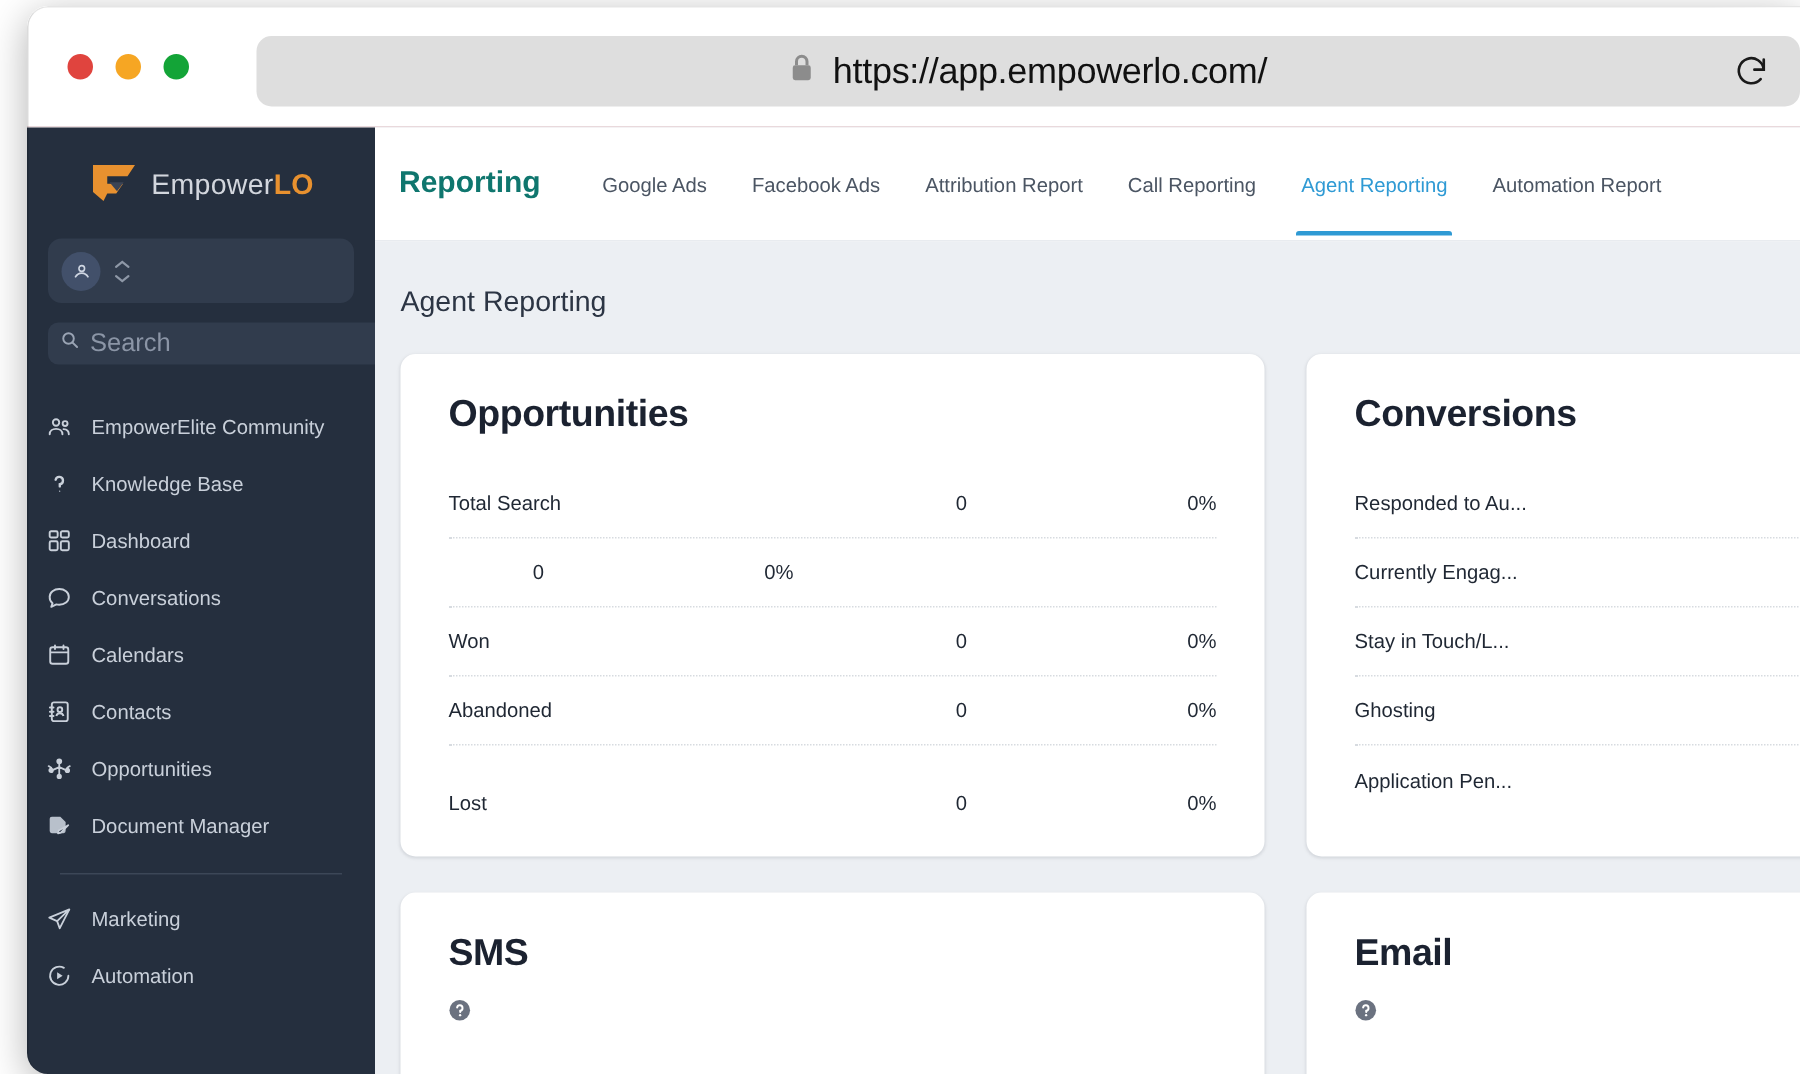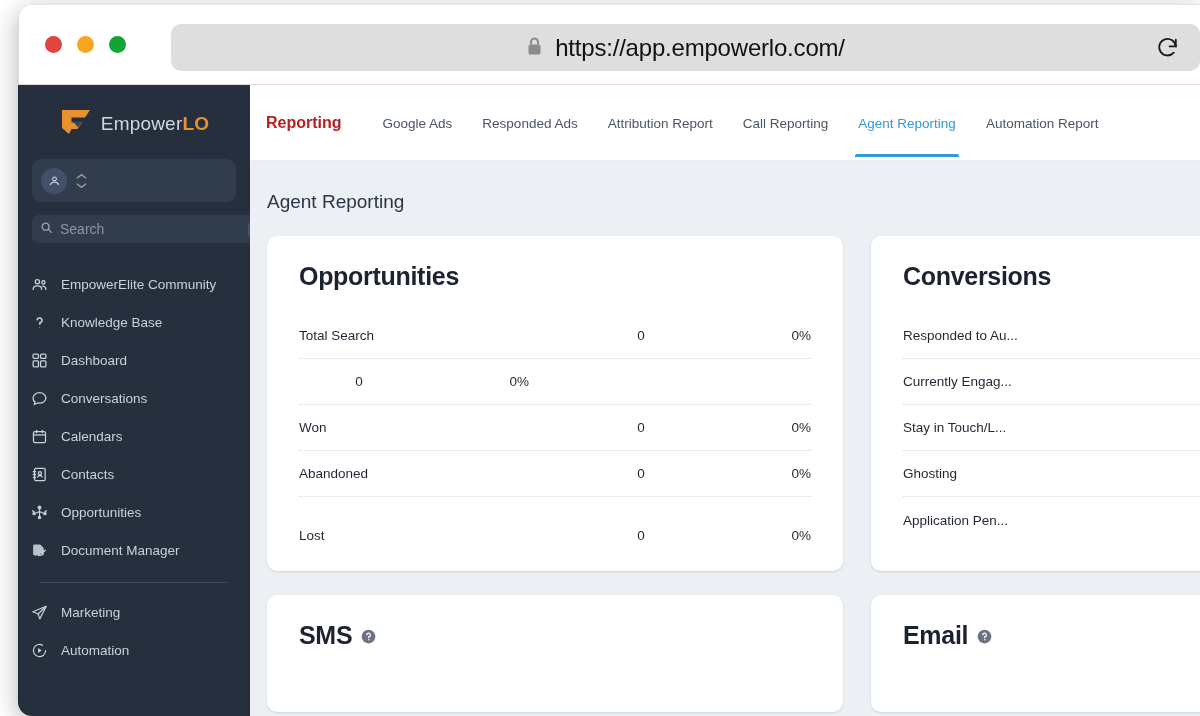--- a/index.html
+++ b/index.html
@@ -151,21 +151,21 @@
     border-radius: 7px;
     display: flex;
     align-items: center;
     padding: 0 6px 0 8px;
     gap: 7px;
     cursor: text;
   }
   .search-input {
     flex: 1 1 auto;
     border: 0; outline: 0; background: transparent;
-    color: #c6cdd8; font-size: 14px;
+    color: #c6cdd8; font-size: 17px;
     font-family: "Liberation Sans", "DejaVu Sans", sans-serif;
     min-width: 0;
   }
   .search-input::placeholder { color: #8b95a6; }
   .kbd {
     background: #4a5568; color: #dfe4ec;
     font-size: 10px; border-radius: 4px;
     padding: 2px 5px; white-space: nowrap;
     font-family: "Liberation Sans", "DejaVu Sans", sans-serif;
   }
@@ -205,23 +205,23 @@
   .tabbar {
     background: #ffffff;
     height: 76px;
     display: flex;
     align-items: center;
     padding: 0 0 0 16px;
     gap: 0;
     border-bottom: 1px solid #e8ebef;
   }
   .tab-title {
-    font-size: 16px;
+    font-size: 20px;
     font-weight: 700;
-    color: #b91c1c;
+    color: #0f766e;
     padding: 0 14px 0 0;
     margin-right: 12px;
     white-space: nowrap;
   }
   .tab {
     position: relative;
     font-size: 13.5px;
     color: #4b5563;
     padding: 28px 15px 26px 15px;
     white-space: nowrap;
@@ -259,21 +259,21 @@
     box-shadow: 0 1px 3px rgba(16,24,40,.08), 0 1px 2px rgba(16,24,40,.05);
     padding: 26px 32px 28px 32px;
   }
   .card-h2 {
     font-size: 25px;
     font-weight: 700;
     color: #1b2230;
     letter-spacing: -.3px;
     margin-bottom: 22px;
   }
-  .card-h2.with-help { display: flex; align-items: center; gap: 9px; }
+  .card-h2.with-help { display: flex; gap: 9px; flex-direction: column; }
 
   .metric-row {
     display: flex;
     align-items: center;
     height: 46px;
     border-bottom: 1px dotted #d7dbe0;
     font-size: 13.5px;
     color: #1f2733;
   }
   .metric-row:last-child { border-bottom: 0; align-items: flex-end; }
@@ -493,21 +493,21 @@
           <span>Automation</span>
         </div>
       </nav>
     </aside>
 
     <main class="main">
 
       <div class="tabbar">
         <span class="tab-title">Reporting</span>
         <span class="tab">Google Ads</span>
-        <span class="tab">Responded Ads</span>
+        <span class="tab">Facebook Ads</span>
         <span class="tab">Attribution Report</span>
         <span class="tab">Call Reporting</span>
         <span class="tab active">Agent Reporting</span>
         <span class="tab">Automation Report</span>
       </div>
 
       <div class="page-title">Agent Reporting</div>
 
       <div class="cards">
 

